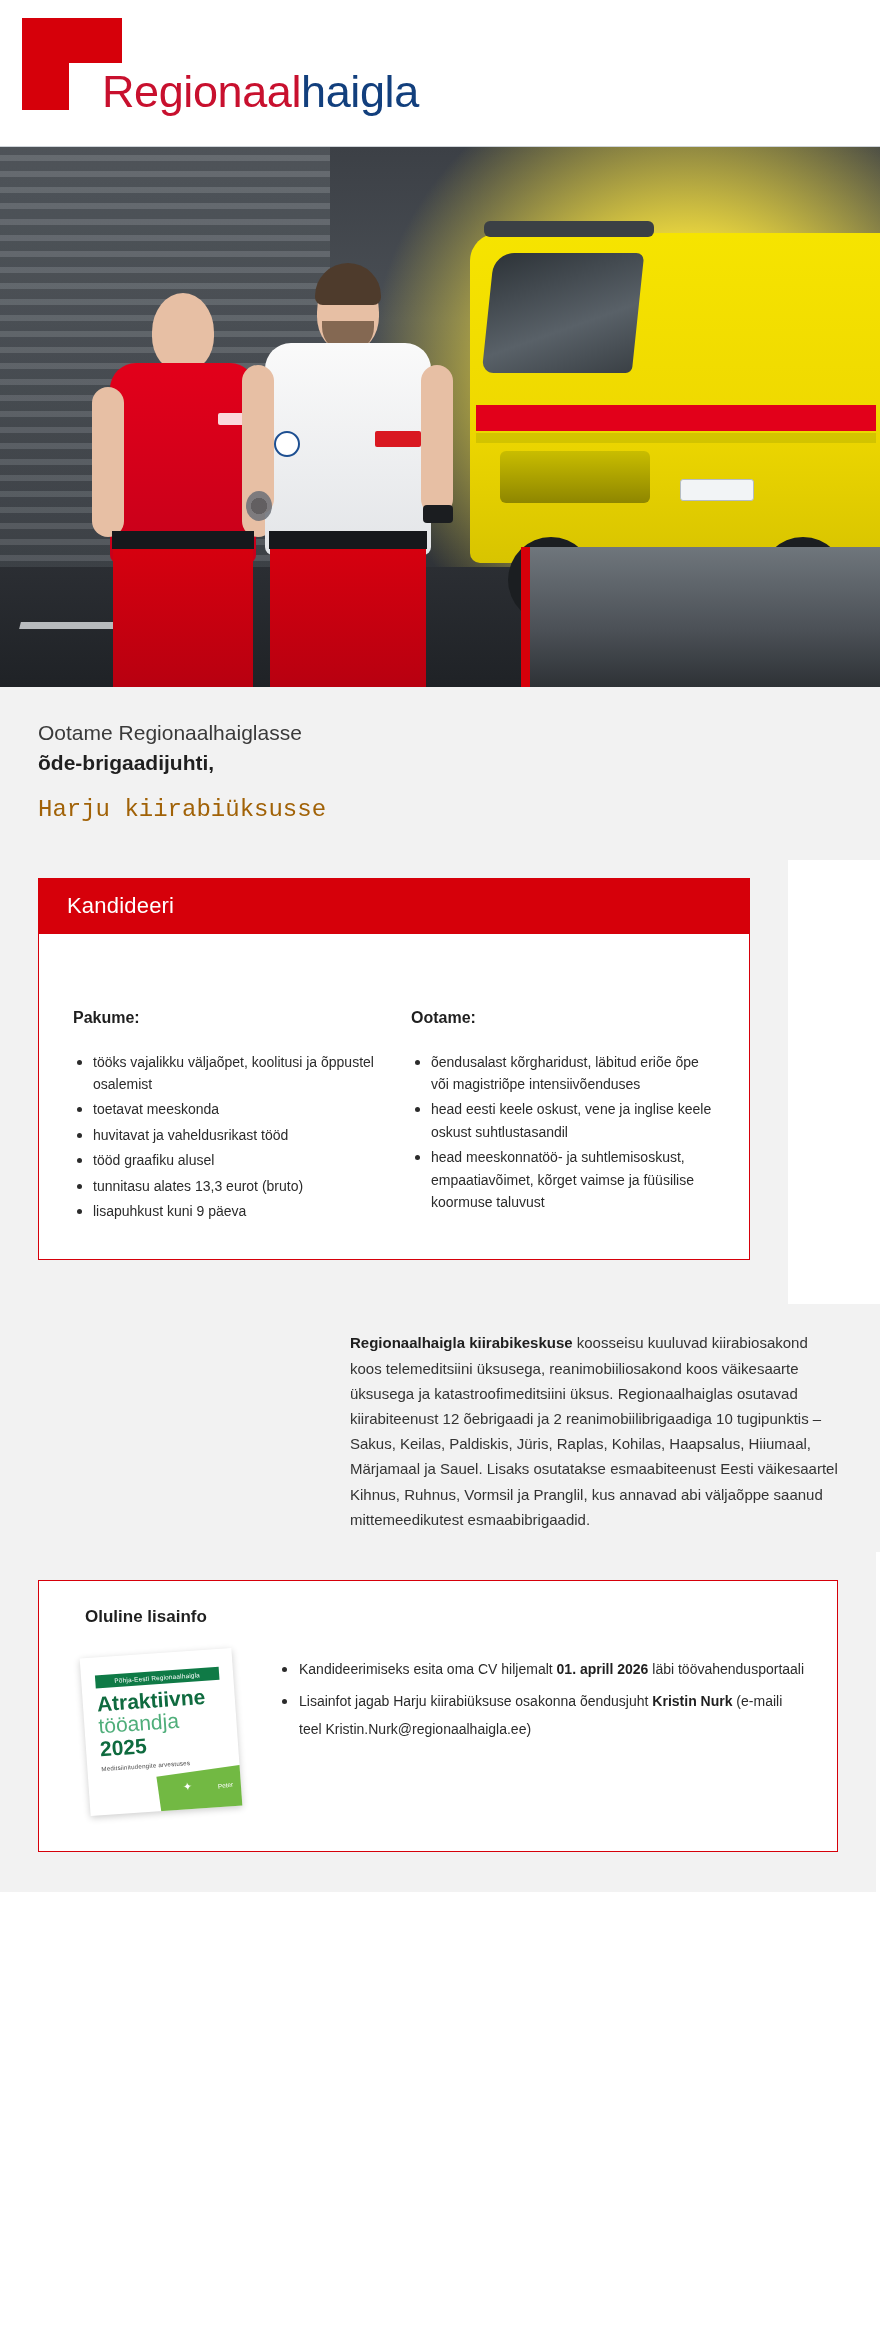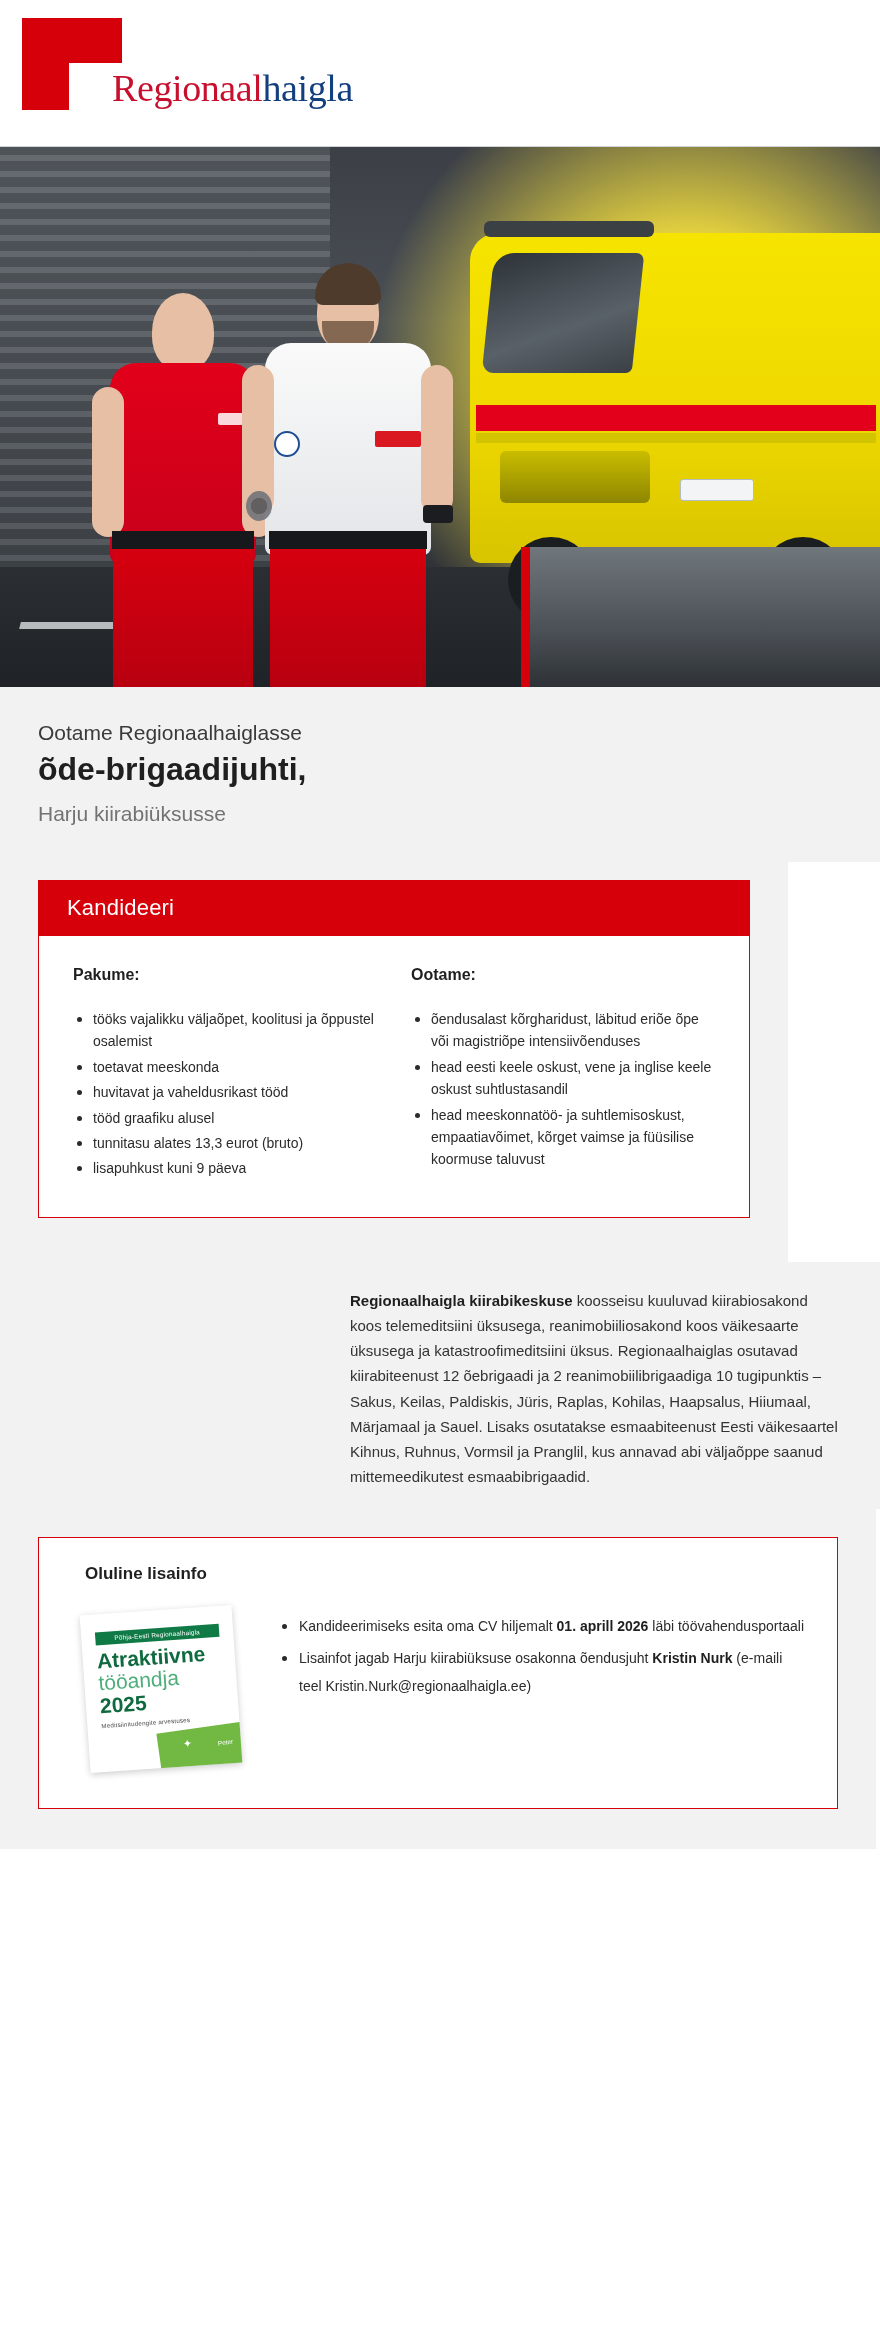--- a/index.html
+++ b/index.html
@@ -38,25 +38,25 @@
     background: #d6000a;
   }
   .logo-mark .bar-h {
     position: absolute;
     left: 47px; top: 0;
     width: 53px; height: 45px;
     background: #d6000a;
   }
   .logo-text {
     position: absolute;
-    left: 90px;
+    left: 80px;
     top: 48px;
-    font-size: 38px;
+    font-size: 45px;
     letter-spacing: -0.4px;
-    font-family: Liberation Serif, serif;
+    font-family: Liberation Sans, sans-serif;
     white-space: nowrap;
   }
   .logo-text .part-red { color: #c8102e; font-weight: 400; }
   .logo-text .part-blue { color: #123f7d; font-weight: 400; }
   .header-rule {
     position: absolute;
     left: 0; bottom: 0;
     width: 880px; height: 1px;
     background: #cfd4d9;
   }
@@ -222,30 +222,31 @@
     background: #f2f2f2;
     padding: 32px 0 34px 38px;
   }
   .title-eyebrow {
     font-size: 21px;
     color: #3a3a3a;
     line-height: 1.32;
     font-weight: 400;
   }
   .title-main {
-    font-size: 32px;
+    font-size: 21px;
     font-weight: 700;
     color: #1f1f1f;
     line-height: 1.3;
-    margin: 2px 0 10px;
+    margin: 2px 0 18px;
   }
   .title-sub {
-    font-size: 21px;
-    color: #737373;
+    font-size: 24px;
+    color: #a16207;
     line-height: 1.32;
+    font-family: Liberation Mono, monospace;
   }
   .title-accent {
     position: absolute;
     right: 350px;
     top: -140px;
     width: 9px;
     height: 140px;
     background: #d6000a;
   }
   .title-photo-edge {
@@ -271,20 +272,21 @@
     background: #d6000a;
     color: #ffffff;
     font-size: 22px;
     padding: 14px 28px 15px;
     letter-spacing: .2px;
   }
   .kand-body {
     display: flex;
     gap: 34px;
     padding: 30px 34px 34px 34px;
+    margin-top: 45px;
   }
   .col { width: 50%; }
   .col-title {
     font-size: 16px;
     font-weight: 700;
     color: #1f1f1f;
     margin-bottom: 24px;
   }
   .col ul { list-style: none; }
   .col li {

